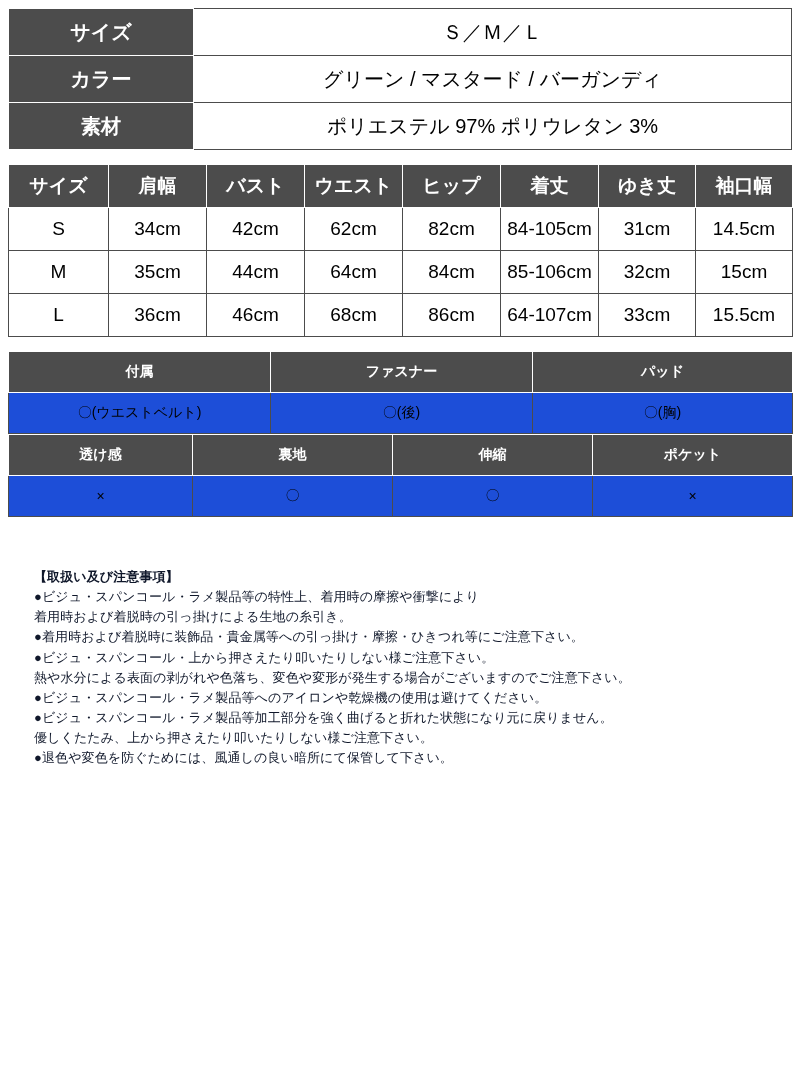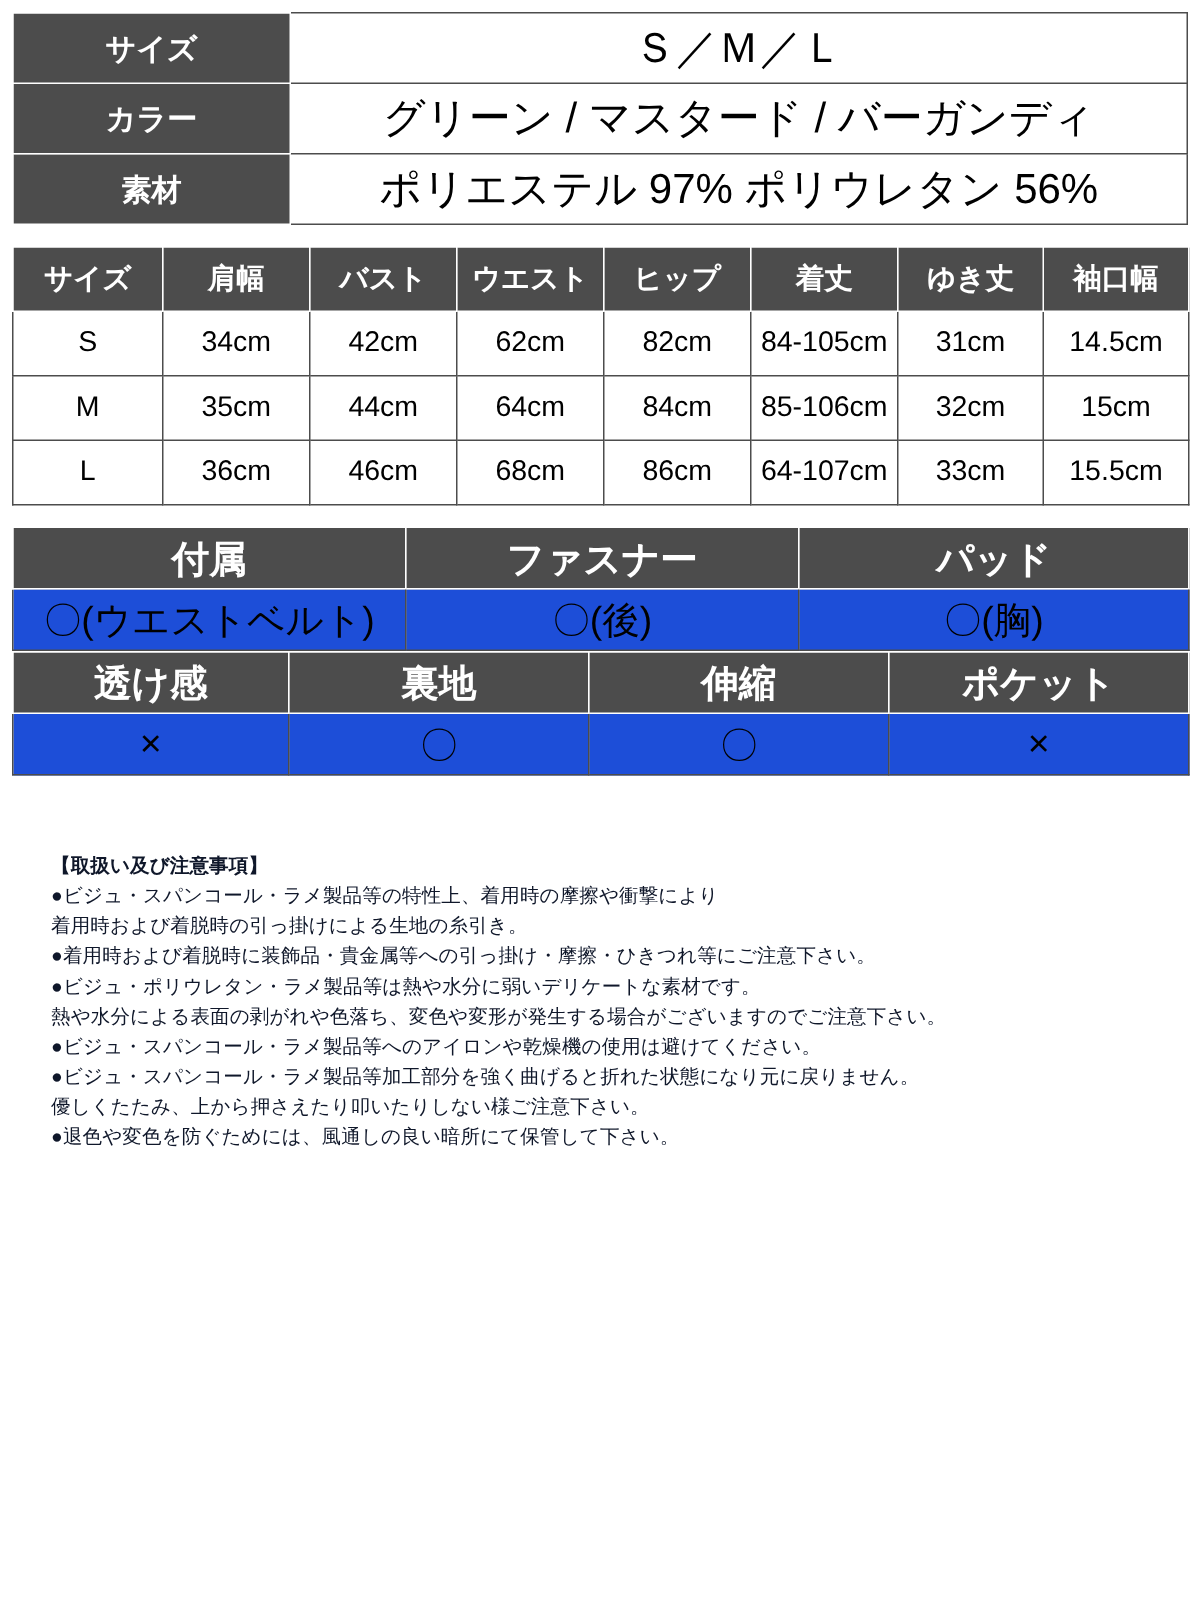--- a/index.html
+++ b/index.html
@@ -32,21 +32,21 @@
 
   td, th {
     border: 1px solid #ffffff;
     text-align: center;
     vertical-align: middle;
     font-weight: normal;
     padding: 0;
   }
   .spec-table td {
     height: 46px;
-    font-size: 28px;
+    font-size: 20px;
   }
   .spec-table .label {
     background: #4c4c4c;
     color: #ffffff;
     font-weight: bold;
     width: 184px;
     font-size: 20px;
   }
   .spec-table .value {
     background: #ffffff;
@@ -66,21 +66,21 @@
     border: 1px solid #ffffff;
     font-size: 19px;
   }
   .measure-table tbody td {
     background: #ffffff;
     color: #000000;
   }
 
   .attach-table td, .feature-table td {
     height: 40px;
-    font-size: 25px;
+    font-size: 14px;
     border: 1px solid #4c4c4c;
   }
   .attach-table .hdr, .feature-table .hdr {
     background: #4c4c4c;
     color: #ffffff;
     font-weight: bold;
     border: 1px solid #ffffff;
   }
   .attach-table .val, .feature-table .val {
     background: #1d4ed8;
@@ -108,21 +108,21 @@
       <tr>
         <td class="label">サイズ</td>
         <td class="value">Ｓ／Ｍ／Ｌ</td>
       </tr>
       <tr>
         <td class="label">カラー</td>
         <td class="value">グリーン / マスタード / バーガンディ</td>
       </tr>
       <tr>
         <td class="label">素材</td>
-        <td class="value">ポリエステル 97% ポリウレタン 56%</td>
+        <td class="value">ポリエステル 97% ポリウレタン 3%</td>
       </tr>
     </tbody>
   </table>
 
   <table class="measure-table">
     <colgroup>
       <col style="width:100px">
       <col style="width:98px">
       <col style="width:98px">
       <col style="width:98px">
@@ -218,21 +218,21 @@
         <td class="val">×</td>
       </tr>
     </tbody>
   </table>
 
   <div class="notes">
     <div class="title">【取扱い及び注意事項】</div>
     <div>●ビジュ・スパンコール・ラメ製品等の特性上、着用時の摩擦や衝撃により</div>
     <div>着用時および着脱時の引っ掛けによる生地の糸引き。</div>
     <div>●着用時および着脱時に装飾品・貴金属等への引っ掛け・摩擦・ひきつれ等にご注意下さい。</div>
-    <div>●ビジュ・ポリウレタン・ラメ製品等は熱や水分に弱いデリケートな素材です。</div>
+    <div>●ビジュ・スパンコール・上から押さえたり叩いたりしない様ご注意下さい。</div>
     <div>熱や水分による表面の剥がれや色落ち、変色や変形が発生する場合がございますのでご注意下さい。</div>
     <div>●ビジュ・スパンコール・ラメ製品等へのアイロンや乾燥機の使用は避けてください。</div>
     <div>●ビジュ・スパンコール・ラメ製品等加工部分を強く曲げると折れた状態になり元に戻りません。</div>
     <div>優しくたたみ、上から押さえたり叩いたりしない様ご注意下さい。</div>
     <div>●退色や変色を防ぐためには、風通しの良い暗所にて保管して下さい。</div>
   </div>
 
 </div>
 
 </body></html>

